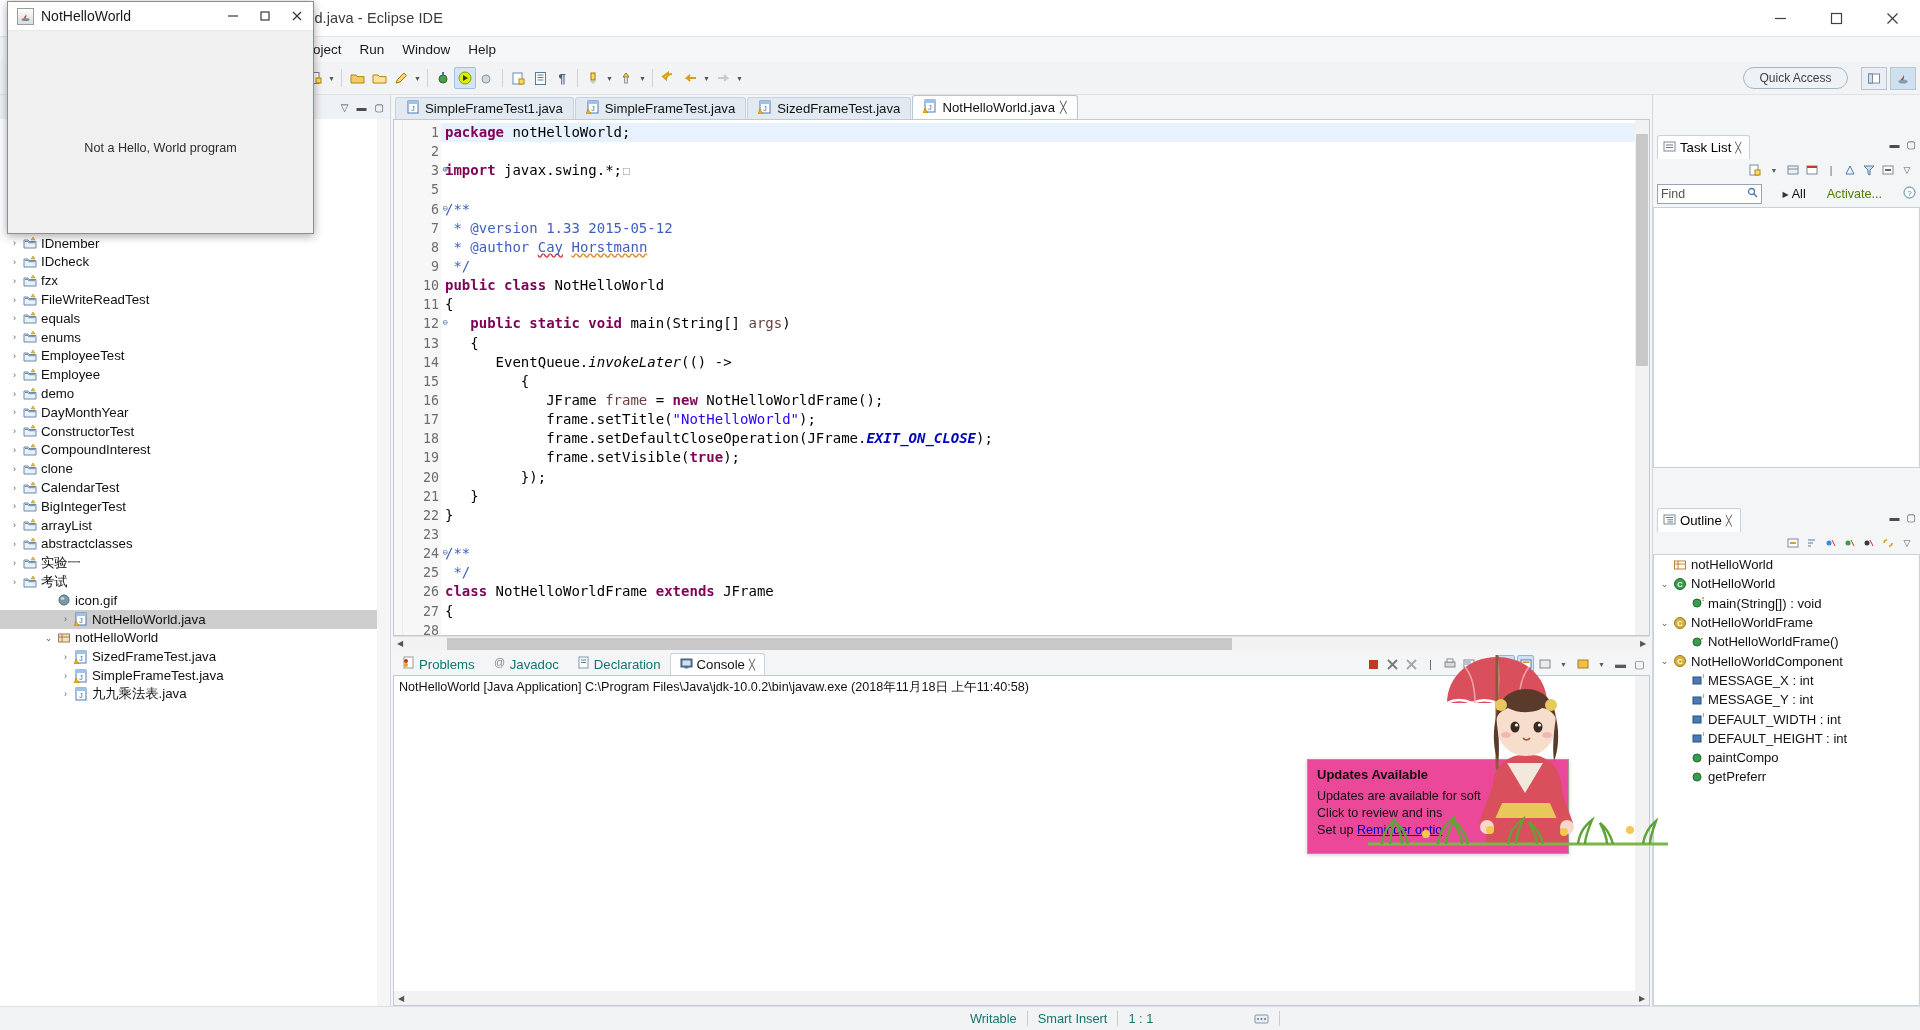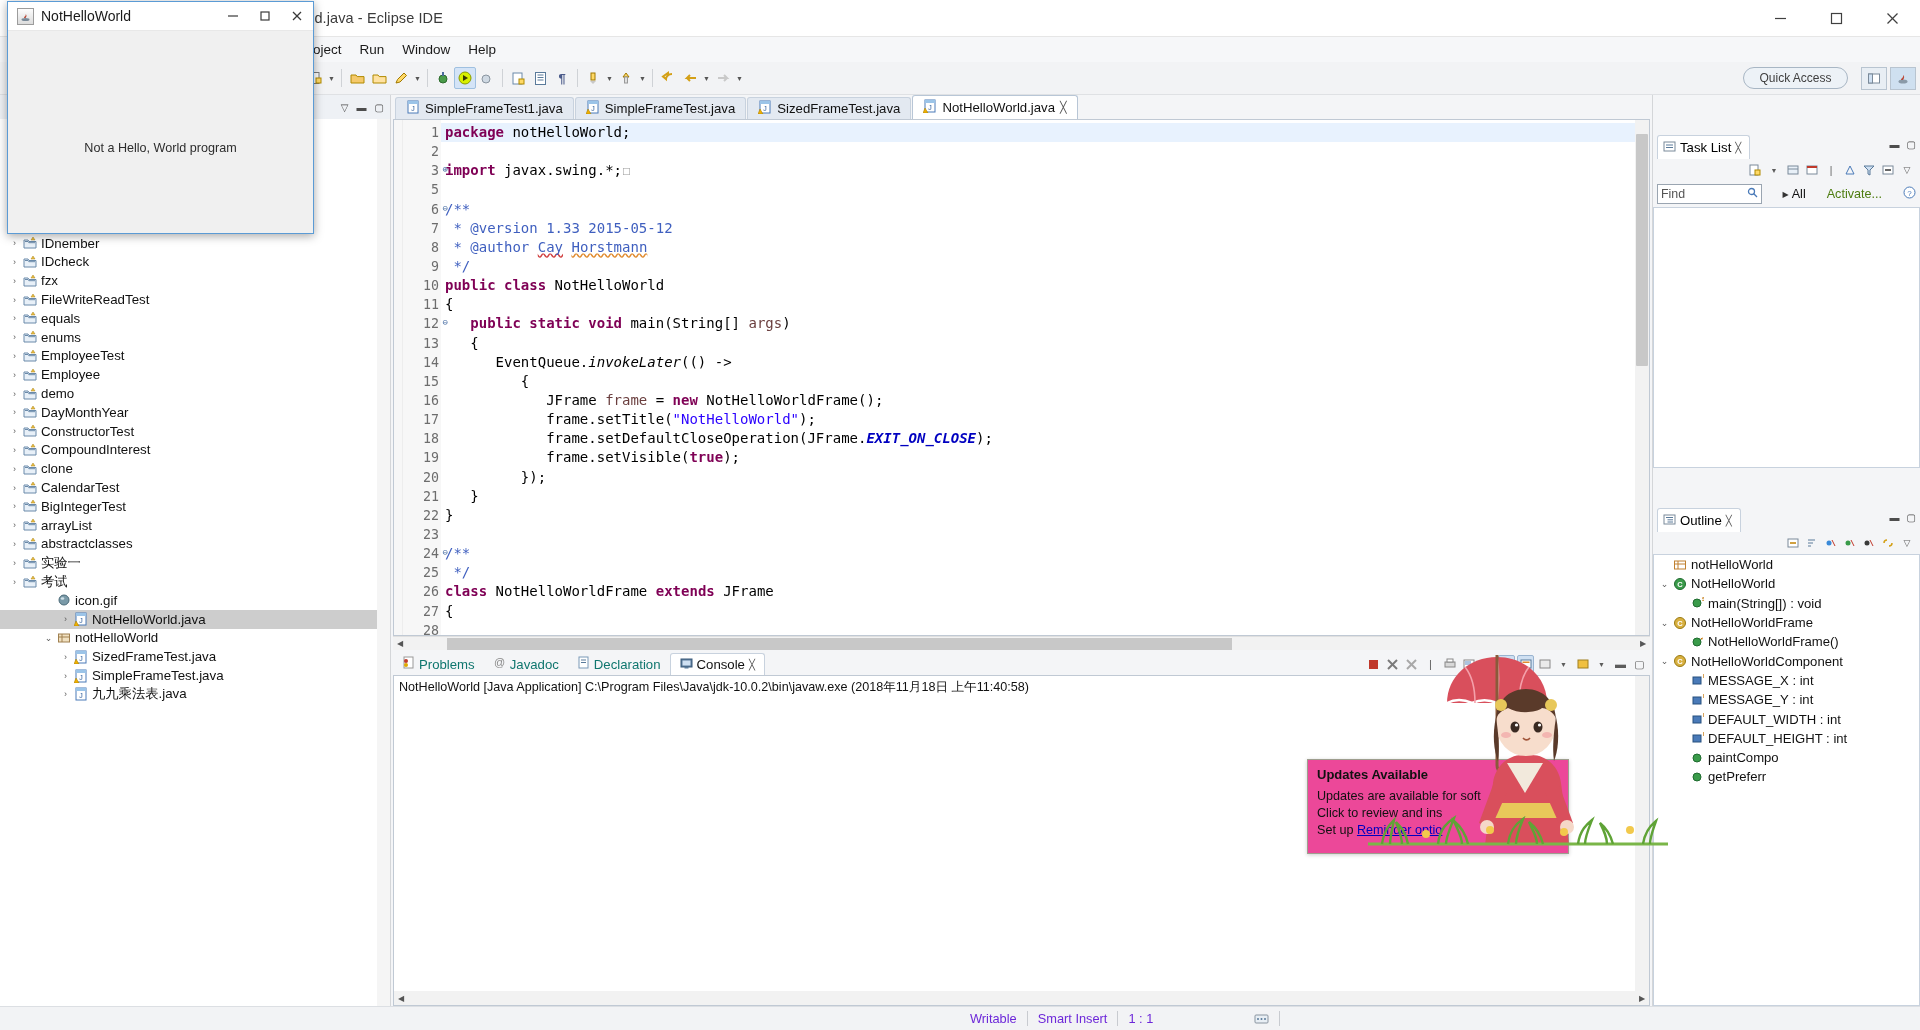--- a/index.html
+++ b/index.html
@@ -155,21 +155,21 @@
     background:#f4f5f7;}
   .find-box{ flex:1; height:20px; background:#fff; border:1px solid #9aa5b1;
     display:flex; align-items:center; padding:0 3px; font-size:12.4px; color:#555;
     justify-content:space-between;}
   .find-link{ font-size:12.6px; color:#4d7c0f; }
   .find-all{ font-size:12.6px; color:#111; display:flex; align-items:center; gap:3px;}
   .orow{ height:19.3px; display:flex; align-items:center; font-size:13.1px;
     white-space:nowrap; color:#111;}
   
   .statusbar{ height:24px; background:#f2f3f5; border-top:1px solid #dcdfe3;
-    display:flex; align-items:center; font-size:12.8px; color:#6d28d9; flex:none;}
+    display:flex; align-items:center; font-size:12.8px; color:#0f766e; flex:none;}
   .sb-cell{ padding:0 10px; height:24px; display:flex; align-items:center;}
   .sb-div{ width:1px; height:15px; background:#c8cbd0;}
   
   .swing-win{
     position:absolute; left:7px; top:1px; width:307px; height:233px;
     background:#f0f0f0; border:1px solid #5b9bd5;
     box-shadow:0 2px 9px rgba(0,0,0,.35); z-index:50;
   }
   .swing-title{ height:29px; background:#fff; display:flex; align-items:center;
     border-bottom:1px solid #e8e8e8;}

